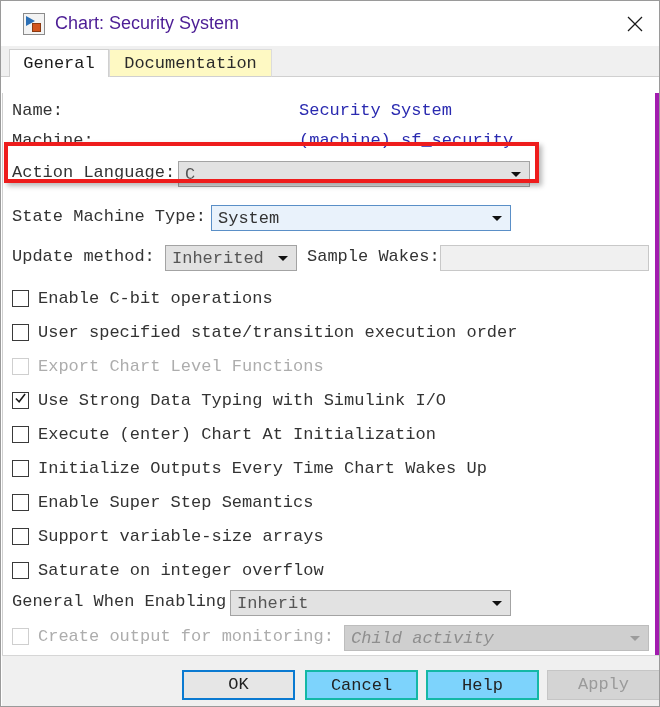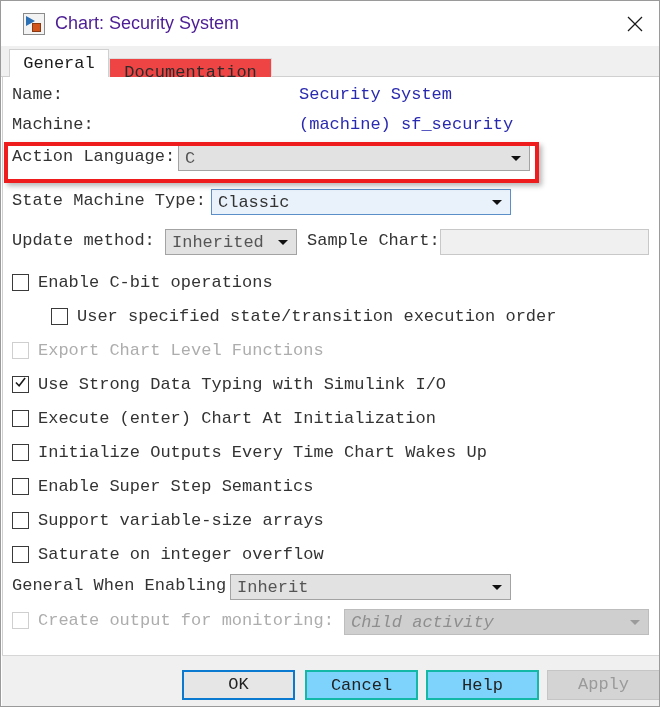--- a/index.html
+++ b/index.html
@@ -97,43 +97,42 @@
     padding: 0 12px;
     cursor: pointer;
   }
   .tab.active {
     background: #ffffff;
     border: 1px solid #d0d0d0;
     border-bottom: none;
     color: #1a1a1a;
   }
   .tab.inactive {
-    background: #ef4444;
+    background: #fef9c3;
     border: 1px solid #dcdcdc;
     border-bottom: 1px solid #d0d0d0;
-    margin-top: 9px;
   }
   .tab-filler {
     position: absolute;
     left: 0; top: 30px;
     width: 100%;
     height: 1px;
     background: #d0d0d0;
   }
 
   
   .panel {
     position: absolute;
-    left: 1px; top: 76px;
+    left: 1px; top: 92px;
     width: 658px;
     height: 578px;
     background: #ffffff;
     box-sizing: border-box;
     border-left: 1px solid #d0d0d0;
-    border-right: 1px solid #a21caf;
+    border-right: 5px solid #a21caf;
   }
   .row {
     position: absolute;
     left: 0;
     display: flex;
     align-items: center;
     white-space: nowrap;
   }
   .lbl {
     font-size: 17px;
@@ -320,42 +319,42 @@
     </div>
     <div class="combo grey" style="position:absolute; left:175px; top:68px; width:352px;">
       <span>C</span>
       <span class="caret"></span>
     </div>
 
     <div class="row" style="left:9px; top:114px;">
       <span class="lbl">State Machine Type:</span>
     </div>
     <div class="combo blue" style="position:absolute; left:208px; top:112px; width:300px;">
-      <span>Classic</span>
+      <span>System</span>
       <span class="caret"></span>
     </div>
 
     <div class="row" style="left:9px; top:154px;">
       <span class="lbl">Update method:</span>
     </div>
     <div class="combo grey" style="position:absolute; left:162px; top:152px; width:132px;text-align:center;">
       <span>Inherited</span>
       <span class="caret"></span>
     </div>
     <div class="row" style="left:304px; top:154px;">
-      <span class="lbl">Sample Chart:</span>
+      <span class="lbl">Sample Wakes:</span>
     </div>
     <div class="textfield" style="position:absolute; left:437px; top:152px; width:209px;" title="Sample Time:"></div>
 
     <div class="cbrow" style="top:196px;">
       <span class="cbox"></span>
       <span class="cbtext">Enable C-bit operations</span>
     </div>
 
-    <div class="cbrow" style="top:230px;margin-left:39px;">
+    <div class="cbrow" style="top:230px;">
       <span class="cbox"></span>
       <span class="cbtext">User specified state/transition execution order</span>
     </div>
 
     <div class="cbrow" style="top:264px;">
       <span class="cbox disabled"></span>
       <span class="cbtext dim">Export Chart Level Functions</span>
     </div>
 
     <div class="cbrow" style="top:298px;">

